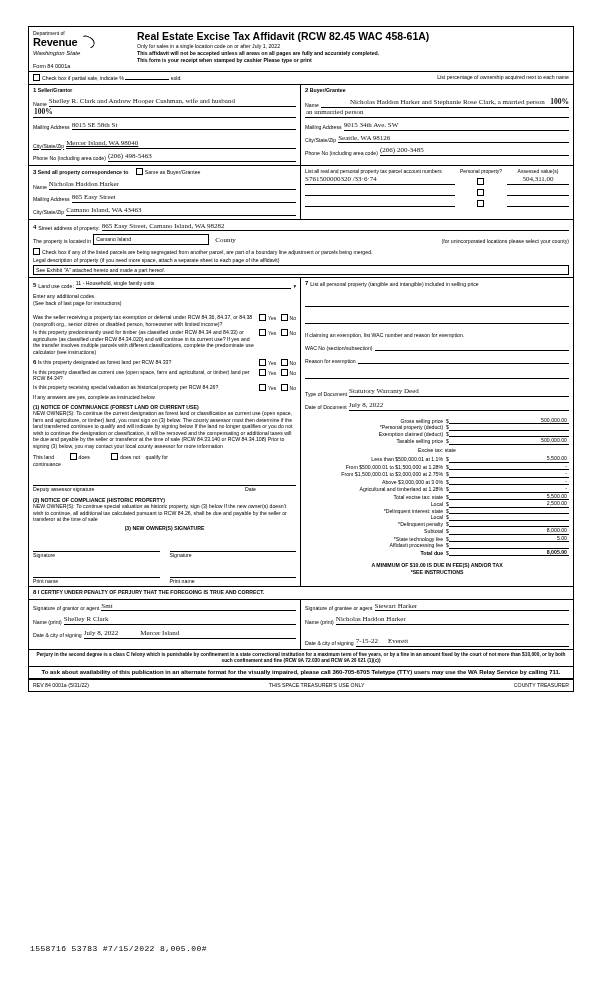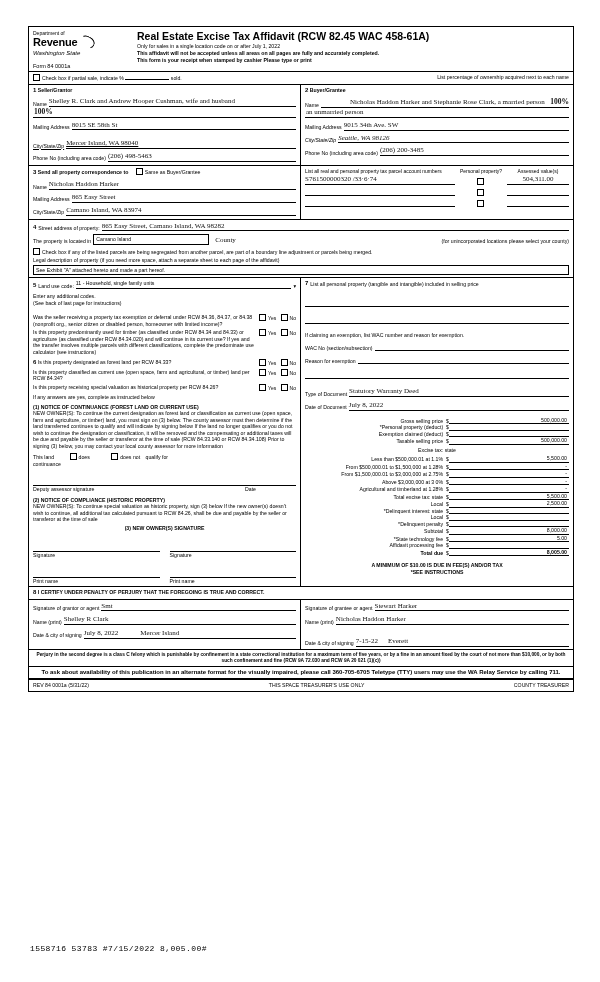--- a/index.html
+++ b/index.html
@@ -119,21 +119,21 @@
         <div class="fl" style="margin-top:3px;text-align:right;">
             <span class="lbl">Name</span>
           <span class="fill"><span class="hw">Nicholas Haddon Harker and Stephanie Rose Clark, a married person</span>
           <span class="hw b" style="margin-left:4px;">100%</span></span>
           </div>
         <div class="ln"><span class="hw">an unmarried person</span></div>
         <div class="fl" style="margin-top:3px;">
             <span class="lbl">Mailing Address</span>
           <span class="fill"><span class="hw">9015 34th Ave. SW</span></span>
           </div>
-        <div class="fl" style="margin-top:3px;font-style:italic;">
+        <div class="fl" style="margin-top:3px;">
             <span class="lbl">City/State/Zip</span>
           <span class="fill"><span class="hw">Seattle, WA 98126</span></span>
           </div>
         <div class="fl" style="margin-top:3px;">
             <span class="lbl">Phone No  (including area code)</span>
           <span class="fill"><span class="hw">(206) 200-3485</span></span>
           </div>
       </div>
     </div>
 
@@ -145,21 +145,21 @@
         <div class="fl" style="margin-top:4px;">
             <span class="lbl">Name</span>
           <span class="fill"><span class="hw">Nicholas Haddon Harker</span></span>
           </div>
         <div class="fl" style="margin-top:3px;">
             <span class="lbl">Mailing Address</span>
           <span class="fill"><span class="hw">865 Easy Street</span></span>
           </div>
         <div class="fl" style="margin-top:3px;">
             <span class="lbl">City/State/Zip</span>
-          <span class="fill"><span class="hw">Camano Island, WA 83974</span></span>
+          <span class="fill"><span class="hw">Camano Island, WA 43463</span></span>
           </div>
       </div>
       <div class="col">
         <div class="parcelhdr">
           <div>List all real and personal property tax parcel account numbers</div>
           <div>Personal property?</div>
           <div>Assessed value(s)</div>
         </div>
         <div class="parcelrow">
           <div class="pid"><span class="hw">S761500000320  /33·6·74</span></div>

